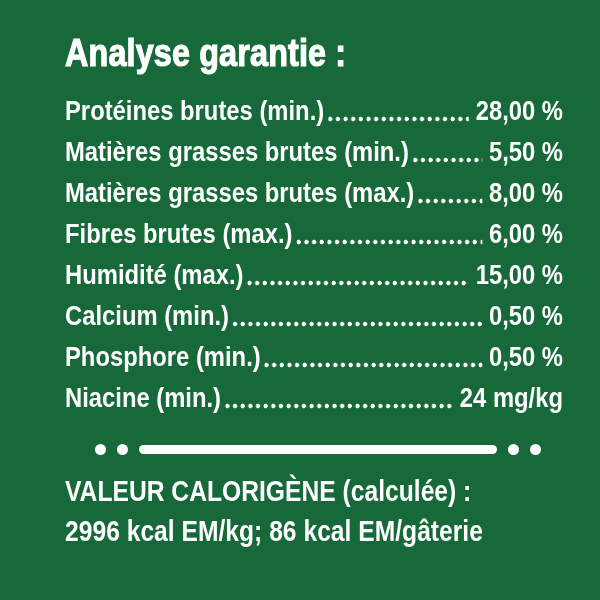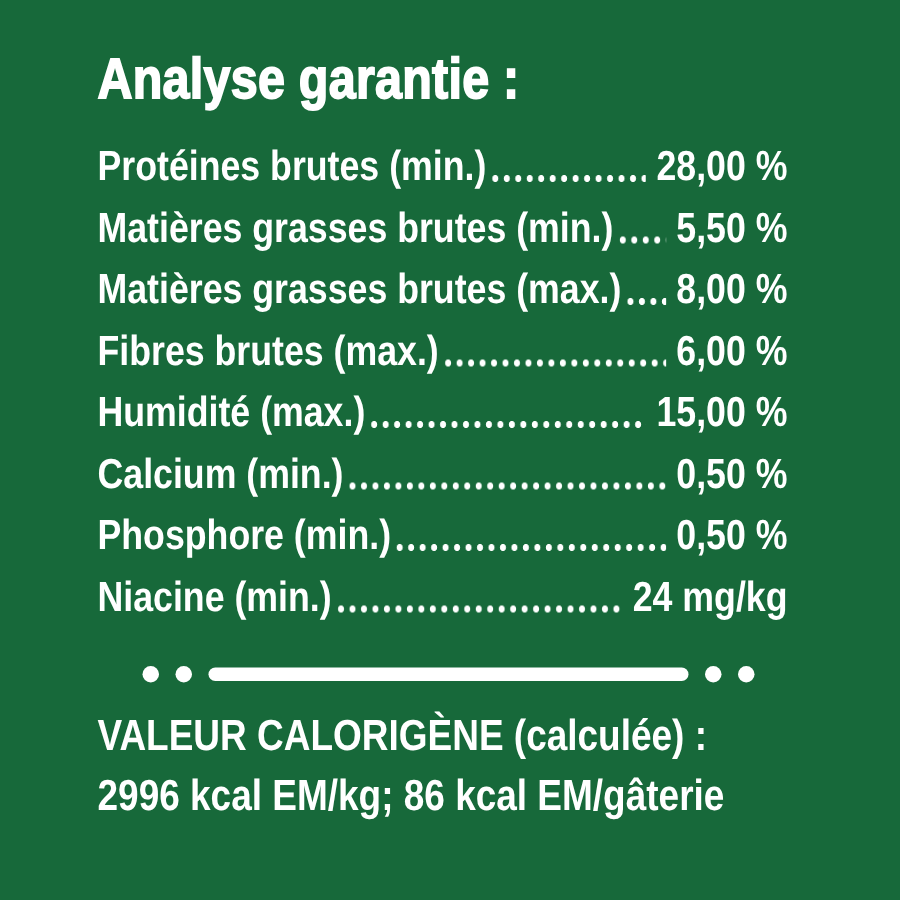--- a/index.html
+++ b/index.html
@@ -5,21 +5,21 @@
   html, body {
     margin: 0;
     padding: 0;
     background: #17693a;
   }
   .label-card {
     position: relative;
     width: 600px;
     height: 600px;
     box-sizing: border-box;
-    padding: 30px 75px 0 65px;
+    padding: 30px 37px 0 65px;
     background: #17693a;
     color: #ffffff;
     font-family: "Liberation Sans", sans-serif;
     overflow: hidden;
   }
   
   .condense {
     transform: scaleX(0.85);
     transform-origin: left top;
     width: 117.647%;

